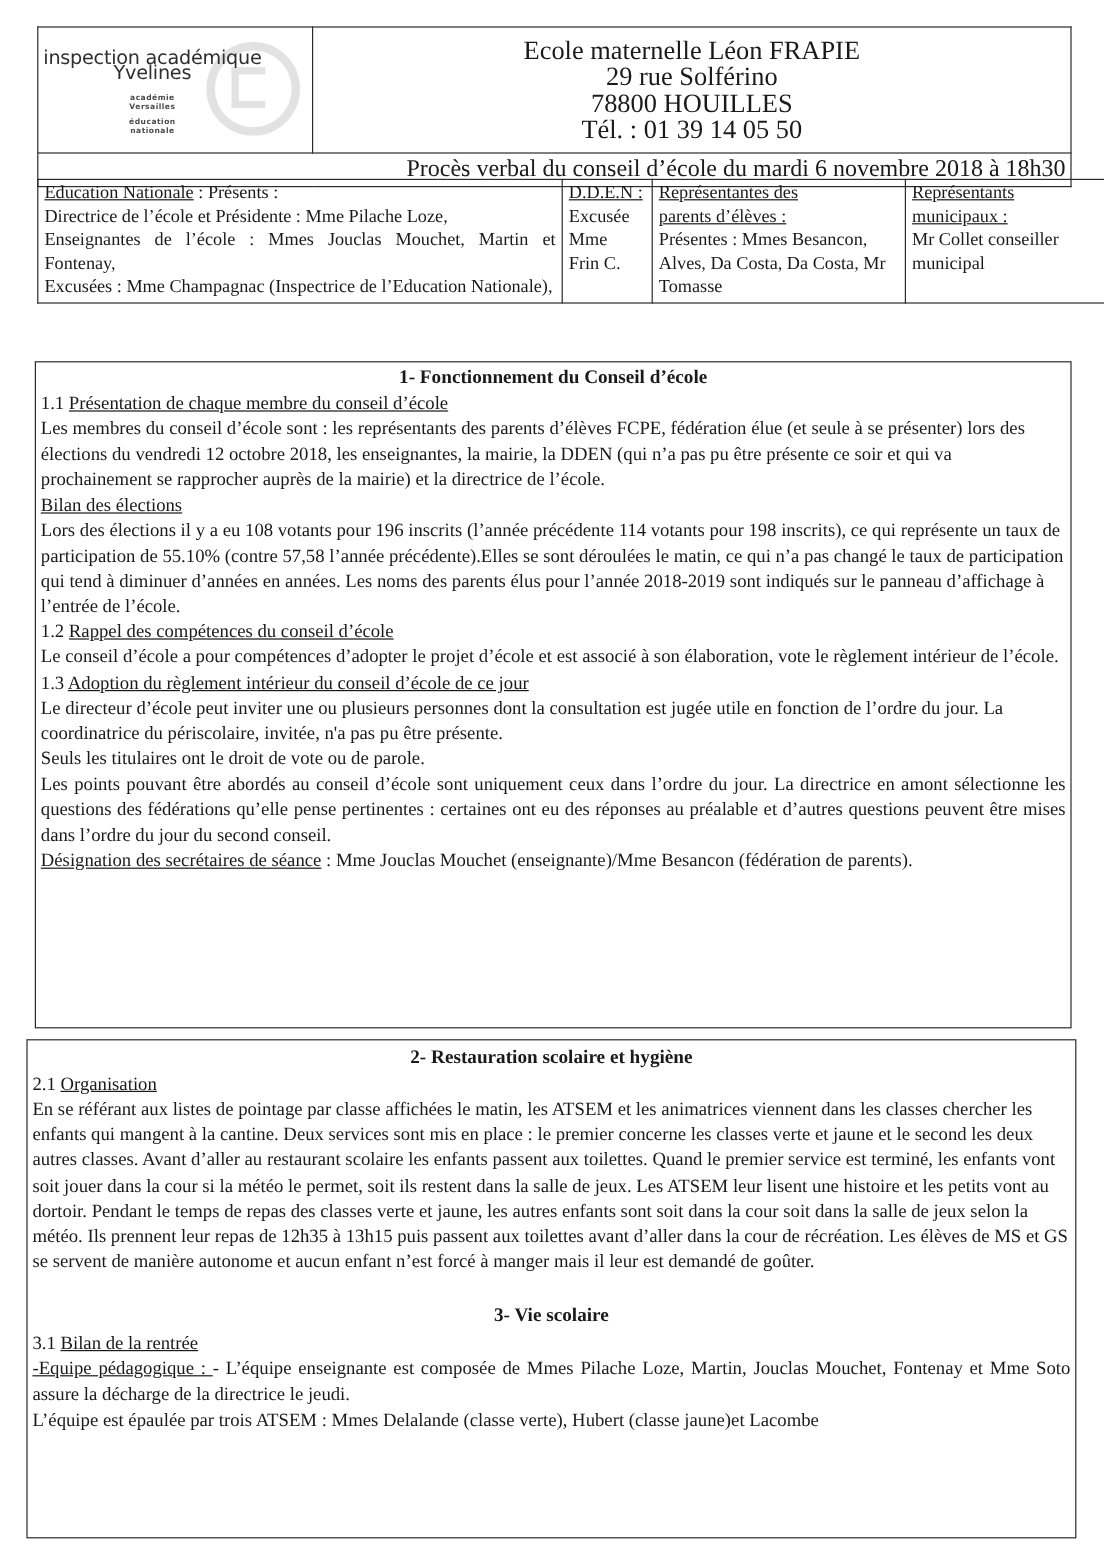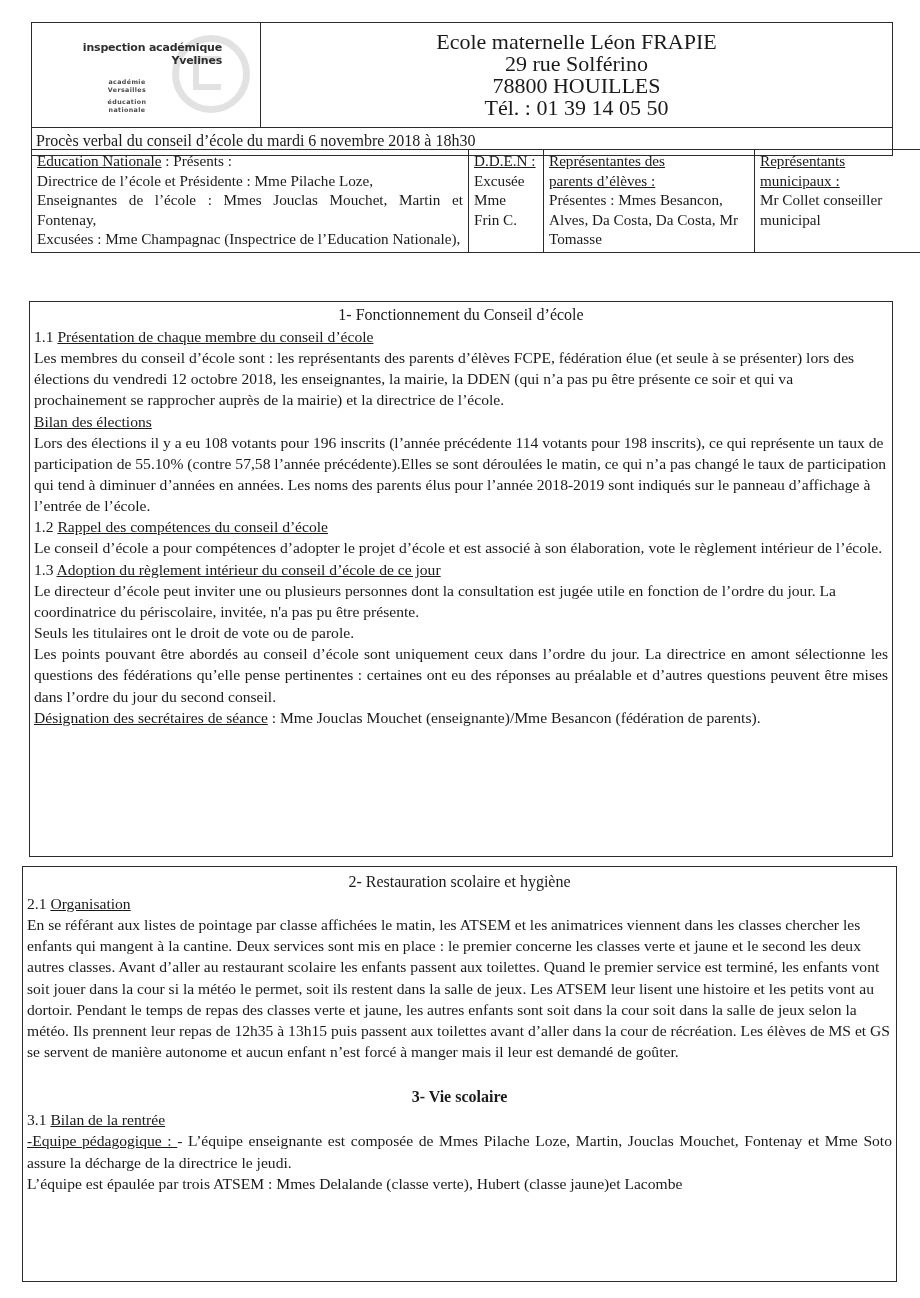--- a/index.html
+++ b/index.html
@@ -70,24 +70,24 @@
     height: 22px;
     border-left: 6px solid #e2e2e2;
     border-top: 6px solid #e2e2e2;
     border-bottom: 6px solid #e2e2e2;
   }
   .logo-main {
     position: absolute;
     left: 0;
     top: 18px;
     width: 190px;
-    text-align: right;
+    text-align: center;
     font-family: "DejaVu Sans", sans-serif;
-    font-weight: bold;
-    font-size: 11px;
+    font-weight: normal;
+    font-size: 16px;
     line-height: 13px;
     letter-spacing: -0.2px;
     color: #2e2e2e;
   }
   .logo-sub {
     position: absolute;
     left: 0;
     top: 55px;
     width: 190px;
     text-align: center;
@@ -102,22 +102,22 @@
 
   .school-cell {
     text-align: center;
     font-size: 22px;
     line-height: 22px;
     padding-top: 8px !important;
   }
   .school-cell div { white-space: nowrap; }
 
   .pv-cell {
-    text-align: left;
-    font-size: 16px;
+    text-align: right;
+    font-size: 20px;
     line-height: 20px;
     padding: 3px 4px 4px 4px !important;
   }
 
   
   #attendance-table {
     position: absolute;
     left: 31px;
     top: 149px;
     width: 862px;
@@ -140,21 +140,21 @@
     box-sizing: border-box;
     overflow: hidden;
   }
   #section-1-box { left: 29px; top: 301px;  width: 864px; height: 556px; }
   #section-2-box { left: 22px; top: 866px;  width: 875px; height: 416px; }
 
   .sec-inner { padding: 0 4px; }
 
   .sec-title {
     text-align: center;
-    font-weight: normal;
+    font-weight: bold;
     font-size: 16px;
     line-height: 21px;
     margin: 2px 0 1px 0;
   }
   .sec-title.tight { margin-top: 4px; }
 
   .sub-head {
     font-size: 15.6px;
     line-height: 21px;
   }

